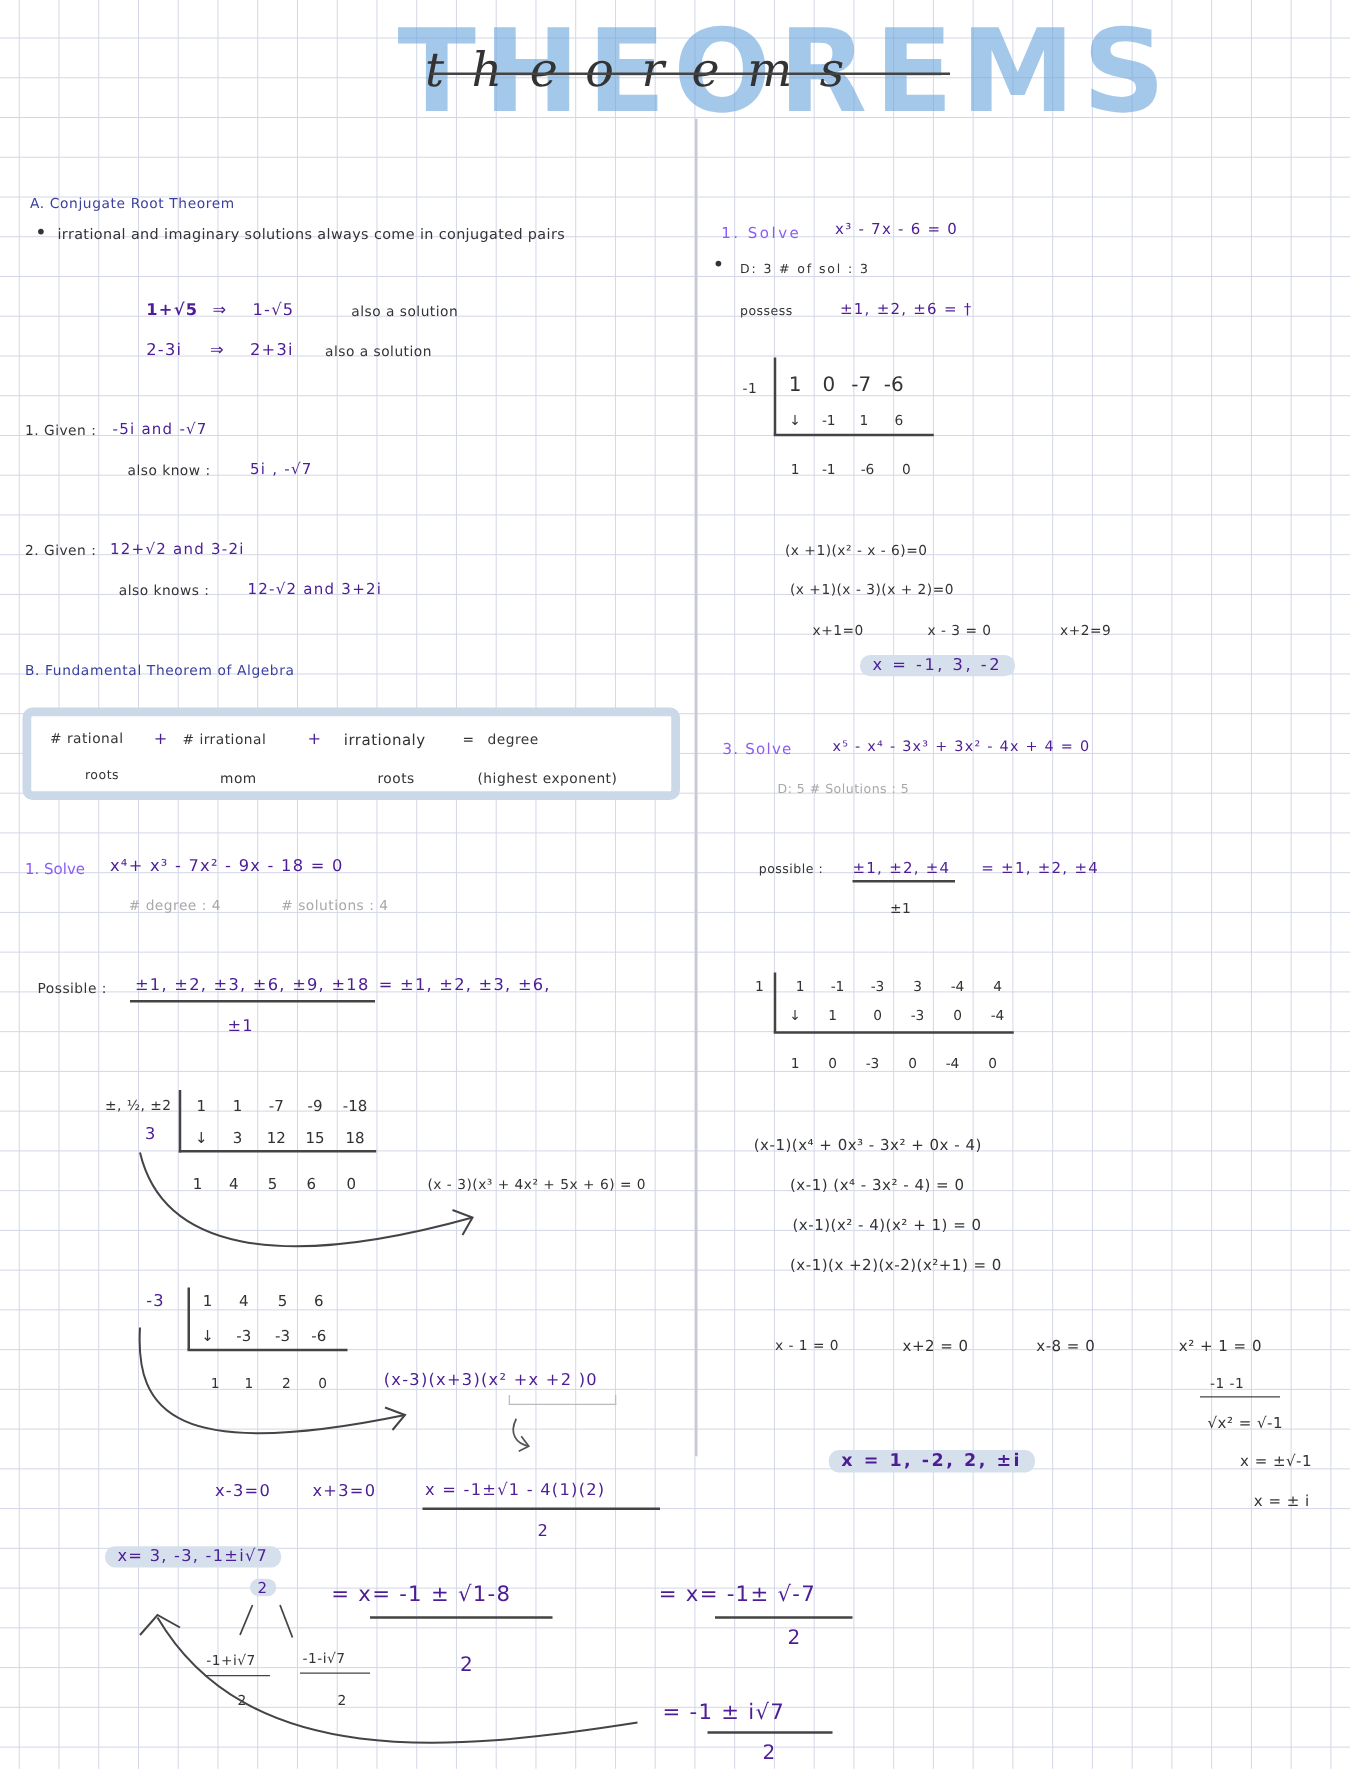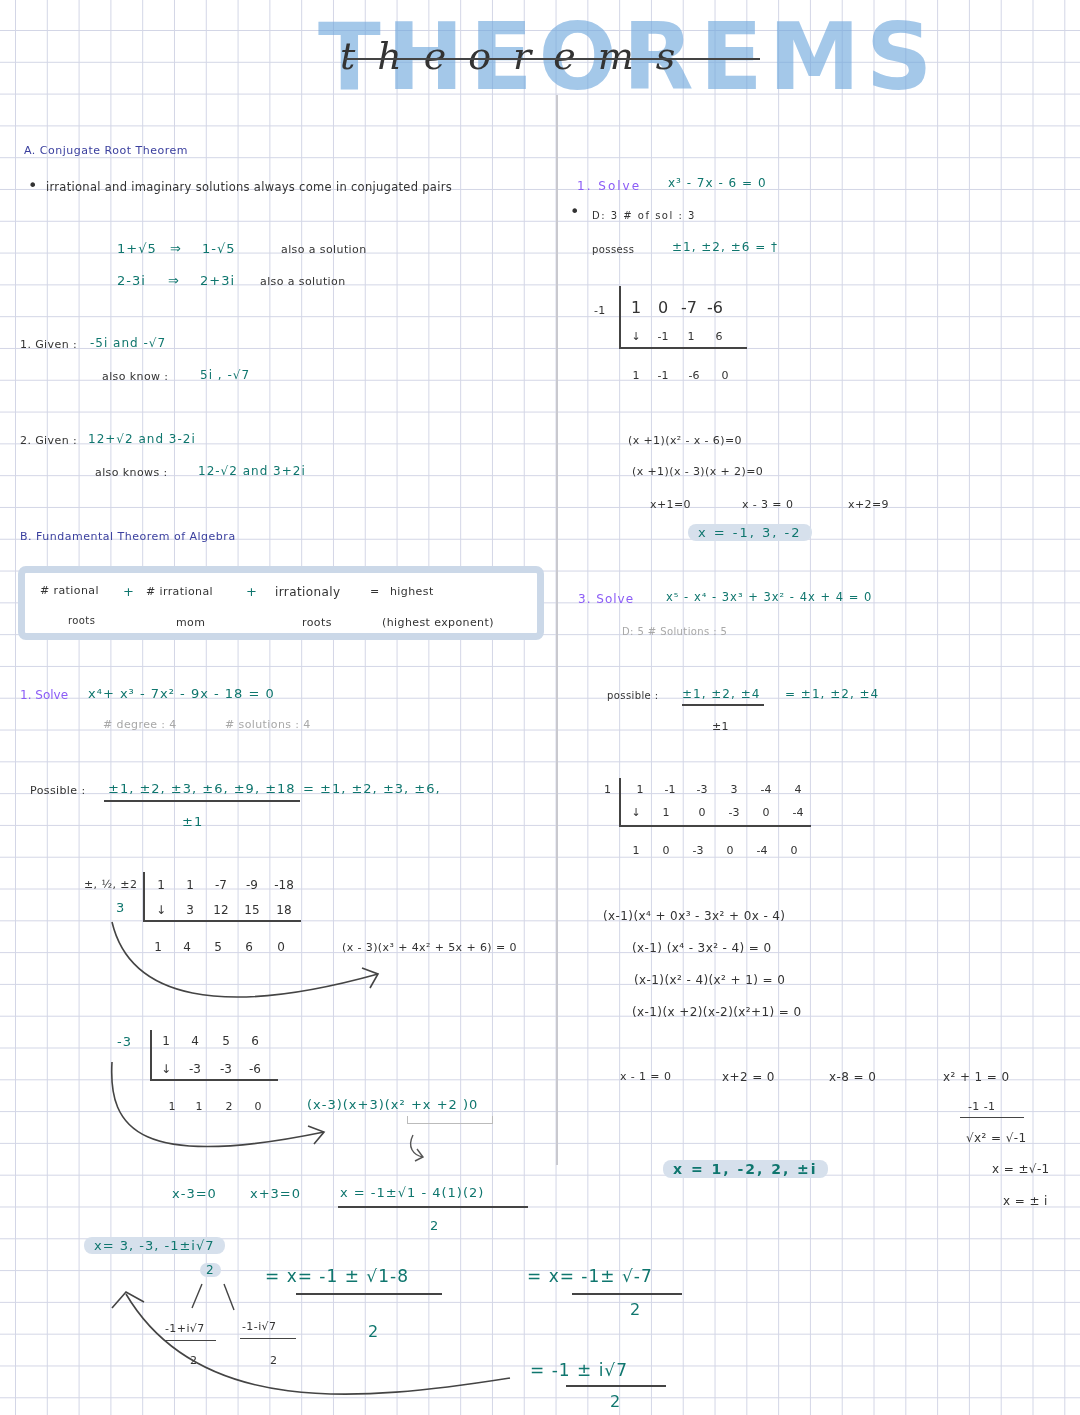--- a/index.html
+++ b/index.html
@@ -23,46 +23,46 @@
   .title-script {
     position:absolute; left:340px; top:34px; font-family:"DejaVu Serif", serif; font-style:italic;
     font-size:38px; letter-spacing:22px; color:#333;
   }
   .title-line { position:absolute; left:345px; top:58px; width:415px; height:2px; background:#444; }
   .sec { font-size:11px; color:#3a3f9e; letter-spacing:.5px; }
   .blue { color:#8b5cf6; }
   .txt { font-size:11.5px; color:#333; letter-spacing:.3px; }
   .small { font-size:11px; color:#333; letter-spacing:.4px; }
   .gray { font-size:11px; color:#a8a8a8; letter-spacing:.4px; }
-  .math { font-size:13px; color:#0f766e; letter-spacing:1px; }
+  .math { font-size:13px; color:#4c1d95; letter-spacing:1px; }
   .highlight { background:#d6e0ec; border-radius:8px; padding:1px 10px; }
   .fbox {
     position:absolute; left:18px; top:566px; width:526px; height:74px;
     border:7px solid #cbd8e8; border-radius:8px; background:#ffffff; box-sizing:border-box;
   }
   .hline { position:absolute; height:2px; background:#444; }
   .vline { position:absolute; width:2px; background:#444; }
   .synrow { position:absolute; display:flex; font-size:12px; color:#333; }
   .synrow span { display:inline-block; text-align:center; }
   svg.arc { position:absolute; overflow:visible; }
 </style>
 </head>
 <body>
 
 <div class="title-big">THEOREMS</div>
 <div class="title-script">theorems</div>
 <div class="title-line"></div>
 
 <div class="divider"></div>
 
-<div class="abs sec" style="left:24px;top:144px;text-align:right;">A. Conjugate Root Theorem</div>
+<div class="abs sec" style="left:24px;top:156px;text-align:right;">A. Conjugate Root Theorem</div>
 <div class="abs txt" style="left:28px;top:176px;font-size:16px;">•</div>
 <div class="abs txt" style="left:46px;top:180px;">irrational and imaginary solutions always come in conjugated pairs</div>
 
-<div class="abs math" style="left:117px;top:241px;">1+√5</div>
+<div class="abs math" style="left:117px;top:241px;font-weight:bold;">1+√5</div>
 <div class="abs math" style="left:170px;top:241px;">⇒</div>
 <div class="abs math" style="left:202px;top:241px;">1-√5</div>
 <div class="abs small" style="left:281px;top:243px;">also a solution</div>
 
 <div class="abs math" style="left:117px;top:273px;text-align:center;">2-3i</div>
 <div class="abs math" style="left:168px;top:273px;">⇒</div>
 <div class="abs math" style="left:200px;top:273px;">2+3i</div>
 <div class="abs small" style="left:260px;top:275px;">also a solution</div>
 
 <div class="abs small" style="left:20px;top:338px;">1. Given :</div>
@@ -76,21 +76,21 @@
 <div class="abs math" style="left:198px;top:464px;font-size:12px;">12-√2 and 3+2i</div>
 
 <div class="abs sec" style="left:20px;top:530px;">B. Fundamental Theorem of Algebra</div>
 <div class="fbox"></div>
 <div class="abs small" style="left:40px;top:584px;"># rational</div>
 <div class="abs math" style="left:123px;top:584px;">+</div>
 <div class="abs small" style="left:146px;top:585px;"># irrational</div>
 <div class="abs math" style="left:246px;top:584px;">+</div>
 <div class="abs small" style="left:275px;top:585px;font-size:12px;">irrationaly</div>
 <div class="abs small" style="left:370px;top:585px;">=</div>
-<div class="abs small" style="left:390px;top:585px;">highest</div>
+<div class="abs small" style="left:390px;top:585px;">degree</div>
 <div class="abs small" style="left:68px;top:615px;font-size:10px;">roots</div>
 <div class="abs small" style="left:176px;top:616px;">mom</div>
 <div class="abs small" style="left:302px;top:616px;">roots</div>
 <div class="abs small" style="left:382px;top:616px;">(highest exponent)</div>
 
 <div class="abs blue" style="left:20px;top:688px;font-size:12px;">1. Solve</div>
 <div class="abs blue math" style="left:88px;top:686px;">x⁴+ x³ - 7x² - 9x - 18 = 0</div>
 <div class="abs gray" style="left:103px;top:718px;"># degree : 4</div>
 <div class="abs gray" style="left:225px;top:718px;"># solutions : 4</div>
 

